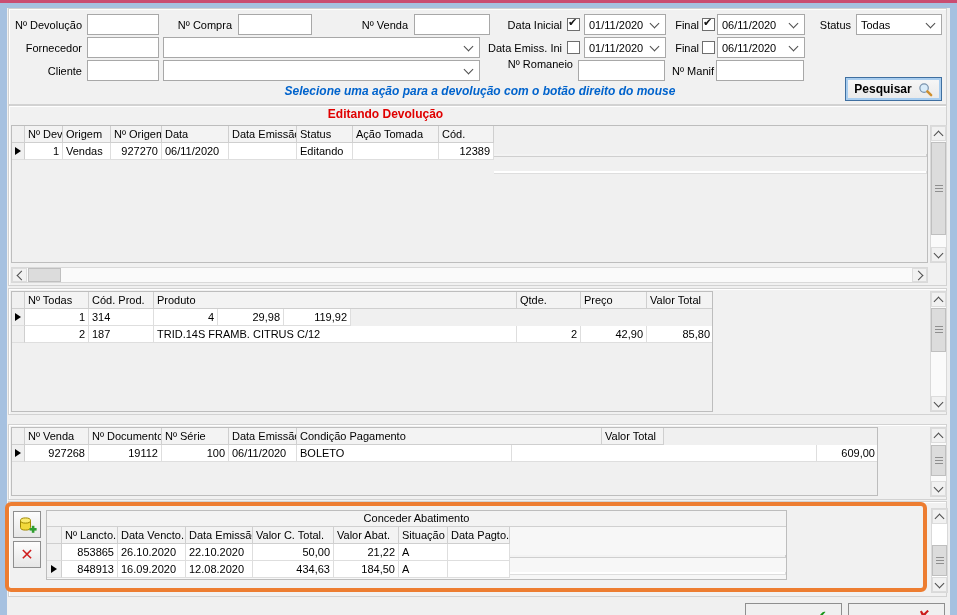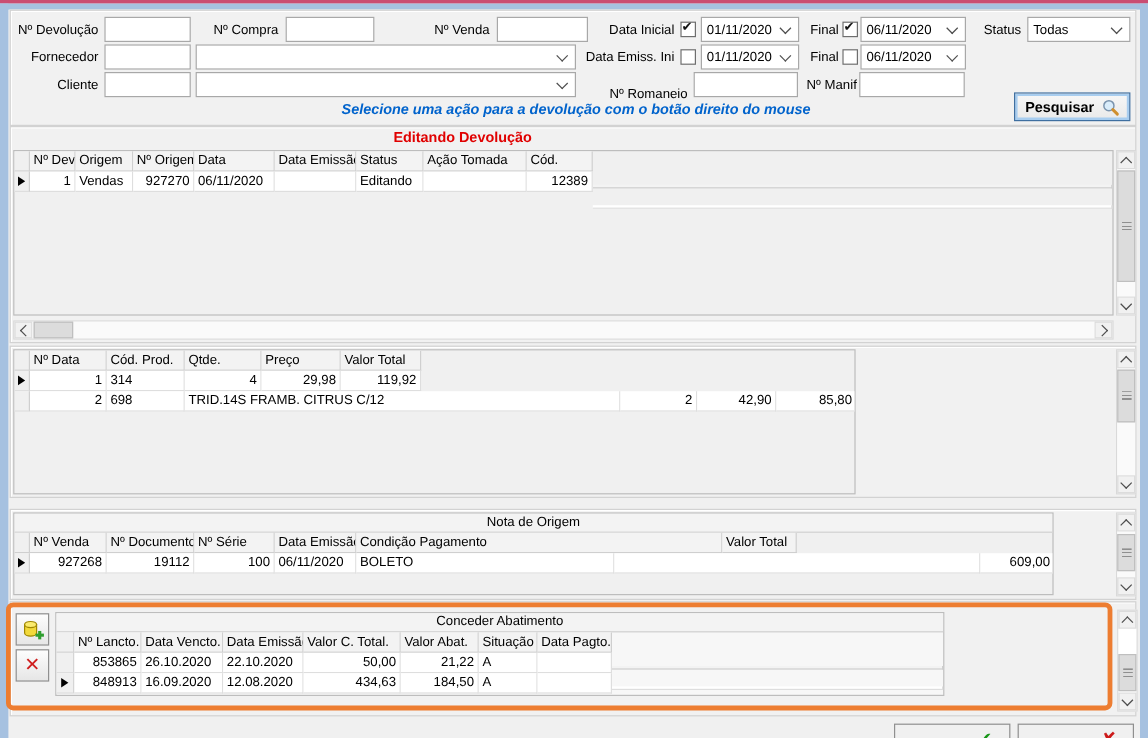--- a/index.html
+++ b/index.html
@@ -131,21 +131,21 @@
     <span>06/11/2020</span>
     <span class="ch down"></span>
   </div>
 
 <div class="abs lbl" style="left:8px;top:64px;width:74px;">Cliente</div>
 <div class="abs inp" style="left:87px;top:60px;width:72px;"></div>
 <div class="abs combo" style="left:163px;top:60px;width:317px;">
     <span></span>
     <span class="ch down"></span>
   </div>
-<div class="abs lbl" style="left:493px;top:72px;width:80px;">Nº Romaneio</div>
+<div class="abs lbl" style="left:493px;top:57px;width:80px;">Nº Romaneio</div>
 <div class="abs inp" style="left:578px;top:60px;width:87px;"></div>
 <div class="abs lbl" style="left:668px;top:64px;width:46px;">Nº Manif</div>
 <div class="abs inp" style="left:716px;top:60px;width:88px;"></div>
 
 <div class="abs btn-pesq">
   <span>Pesquisar</span>
   <svg width="15" height="15" viewBox="0 0 16 16">
     <circle cx="6.5" cy="6.5" r="4.5" fill="#d9ecfa" stroke="#7a93ad" stroke-width="1.3"></circle>
     <line x1="10" y1="10" x2="14" y2="14" stroke="#cf8f2e" stroke-width="2.6" stroke-linecap="round"></line>
   </svg>
@@ -208,40 +208,41 @@
     </div>
   <div class="sbb">
       <span class="ch right"></span>
     </div>
 </div>
 
 <div class="abs panel" style="left:8px;top:288px;width:939px;height:127px;"></div>
 <div class="abs grid" style="left:11px;top:291px;width:702px;height:121px;">
   <div class="trow head">
     <div class="tc sel"></div>
-    <div class="tc" style="width:64px">Nº Data</div>
+    <div class="tc" style="width:64px">Nº Todas</div>
     <div class="tc" style="width:65px">Cód. Prod.</div>
+    <div class="tc" style="width:363px">Produto</div>
     <div class="tc" style="width:64px">Qtde.</div>
     <div class="tc" style="width:66px">Preço</div>
     <div class="tc" style="width:67px">Valor Total</div>
   </div>
   <div class="trow">
     <div class="tc sel">
         <span class="arrow"></span>
       </div>
     <div class="tc num" style="width:64px">1</div>
     <div class="tc" style="width:65px">314</div>
     <div class="tc num" style="width:64px">4</div>
     <div class="tc num" style="width:66px">29,98</div>
     <div class="tc num" style="width:67px">119,92</div>
   </div>
   <div class="trow">
     <div class="tc sel"></div>
     <div class="tc num" style="width:64px">2</div>
-    <div class="tc" style="width:65px">698</div>
+    <div class="tc" style="width:65px">187</div>
     <div class="tc" style="width:363px">TRID.14S FRAMB. CITRUS C/12</div>
     <div class="tc num" style="width:64px">2</div>
     <div class="tc num" style="width:66px">42,90</div>
     <div class="tc num" style="width:67px">85,80</div>
   </div>
 </div>
 <div class="abs sbv" style="left:930px;top:291px;height:121px;">
   <div class="sbb">
       <span class="ch up"></span>
     </div>
@@ -250,21 +251,20 @@
         <span class="grip-v"></span>
       </div>
     </div>
   <div class="sbb">
       <span class="ch down"></span>
     </div>
 </div>
 
 <div class="abs panel" style="left:8px;top:424px;width:939px;height:76px;"></div>
 <div class="abs grid" style="left:11px;top:427px;width:867px;height:69px;">
-  <div class="gtitle">Nota de Origem</div>
   <div class="trow head">
     <div class="tc sel"></div>
     <div class="tc" style="width:64px">Nº Venda</div>
     <div class="tc" style="width:73px">Nº Documento</div>
     <div class="tc" style="width:67px">Nº Série</div>
     <div class="tc" style="width:68px">Data Emissão</div>
     <div class="tc" style="width:305px">Condição Pagamento</div>
     <div class="tc" style="width:62px">Valor Total</div>
   </div>
   <div class="trow">

